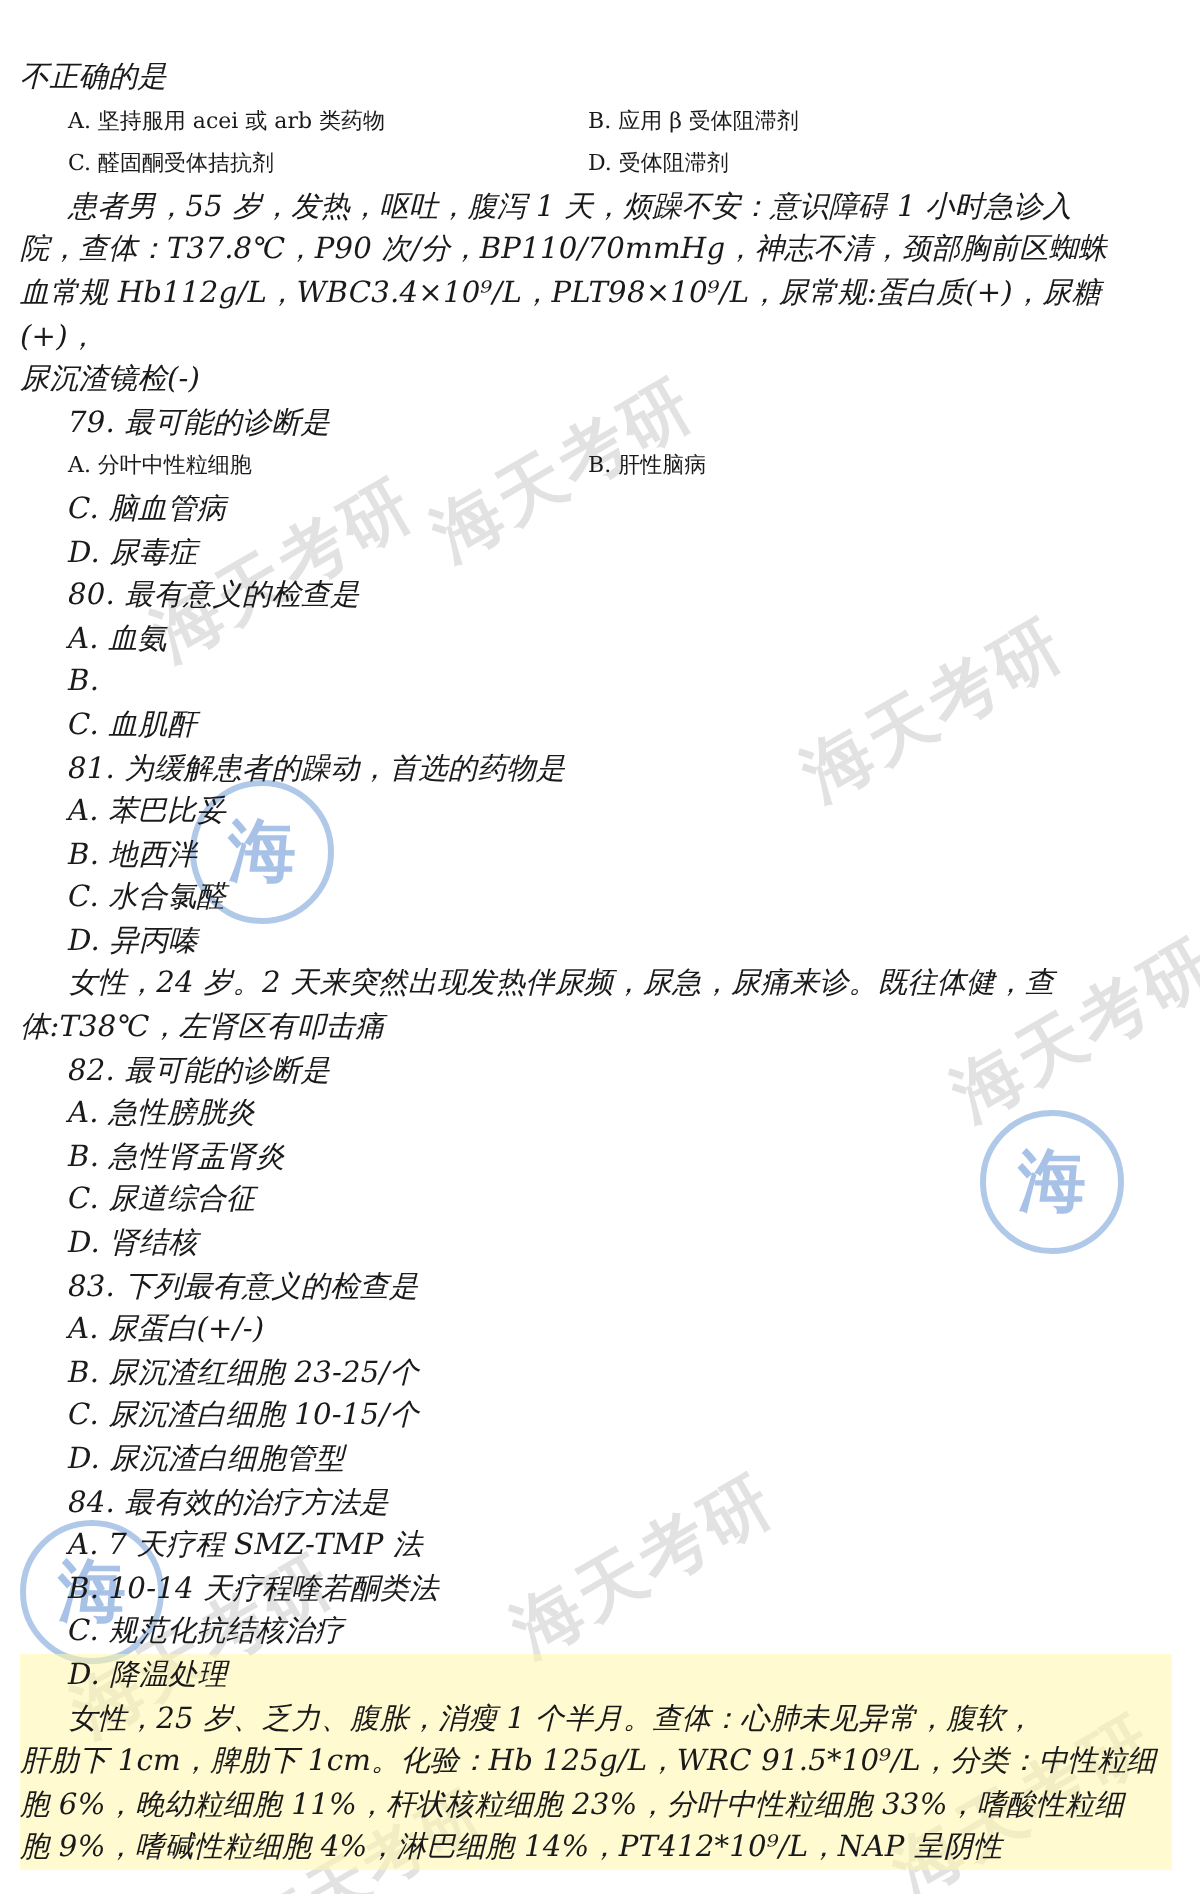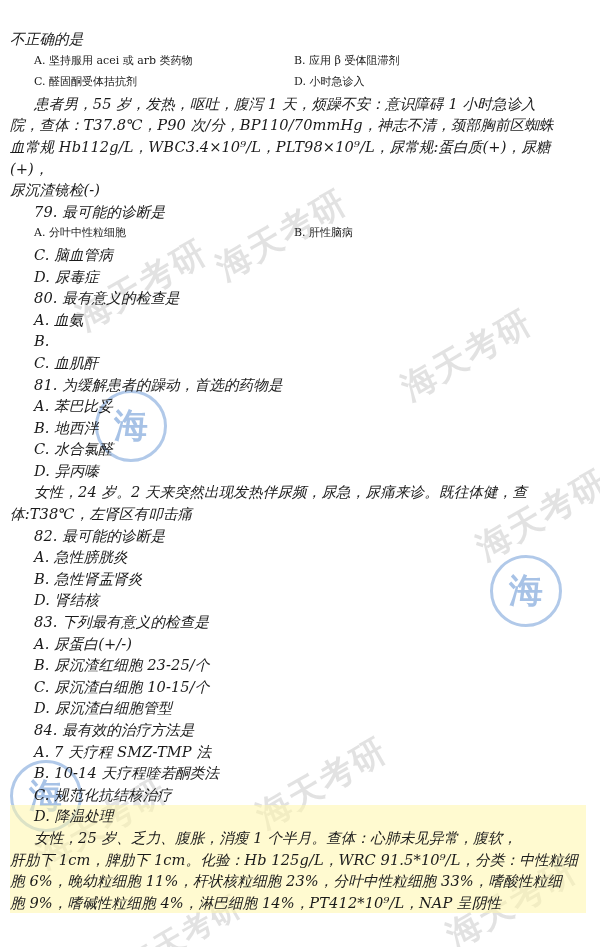--- a/index.html
+++ b/index.html
@@ -94,21 +94,21 @@
   </div>
 
 <div id="page">
     <div class="line">不正确的是</div>
     <div class="opts">
       <span class="a">A. 坚持服用 acei 或 arb 类药物</span>
       <span class="b">B. 应用 β 受体阻滞剂</span>
     </div>
     <div class="opts">
       <span class="a">C. 醛固酮受体拮抗剂</span>
-      <span class="b">D. 小时急诊入</span>
+      <span class="b">D. 受体阻滞剂</span>
     </div>
     <div class="line para">患者男，55 岁，发热，呕吐，腹泻 1 天，烦躁不安：意识障碍 1 小时急诊入</div>
     <div class="line">院，查体：T37.8℃，P90 次/分，BP110/70mmHg，神志不清，颈部胸前区蜘蛛</div>
     <div class="line">血常规 Hb112g/L，WBC3.4×10⁹/L，PLT98×10⁹/L，尿常规:蛋白质(+)，尿糖(+)，</div>
     <div class="line">尿沉渣镜检(-)</div>
     <div class="line indent1">79. 最可能的诊断是</div>
     <div class="opts">
       <span class="a">A. 分叶中性粒细胞</span>
       <span class="b">B. 肝性脑病</span>
     </div>
@@ -121,20 +121,21 @@
     <div class="line indent1">81. 为缓解患者的躁动，首选的药物是</div>
     <div class="line indent1">A. 苯巴比妥</div>
     <div class="line indent1">B. 地西泮</div>
     <div class="line indent1">C. 水合氯醛</div>
     <div class="line indent1">D. 异丙嗪</div>
     <div class="line para">女性，24 岁。2 天来突然出现发热伴尿频，尿急，尿痛来诊。既往体健，查</div>
     <div class="line">体:T38℃，左肾区有叩击痛</div>
     <div class="line indent1">82. 最可能的诊断是</div>
     <div class="line indent1">A. 急性膀胱炎</div>
     <div class="line indent1">B. 急性肾盂肾炎</div>
+    <div class="line indent1">C. 尿道综合征</div>
     <div class="line indent1">D. 肾结核</div>
     <div class="line indent1">83. 下列最有意义的检查是</div>
     <div class="line indent1">A. 尿蛋白(+/-)</div>
     <div class="line indent1">B. 尿沉渣红细胞 23-25/个</div>
     <div class="line indent1">C. 尿沉渣白细胞 10-15/个</div>
     <div class="line indent1">D. 尿沉渣白细胞管型</div>
     <div class="line indent1">84. 最有效的治疗方法是</div>
     <div class="line indent1">A. 7 天疗程 SMZ-TMP 法</div>
     <div class="line indent1">B. 10-14 天疗程喹若酮类法</div>
     <div class="line indent1">C. 规范化抗结核治疗</div>

